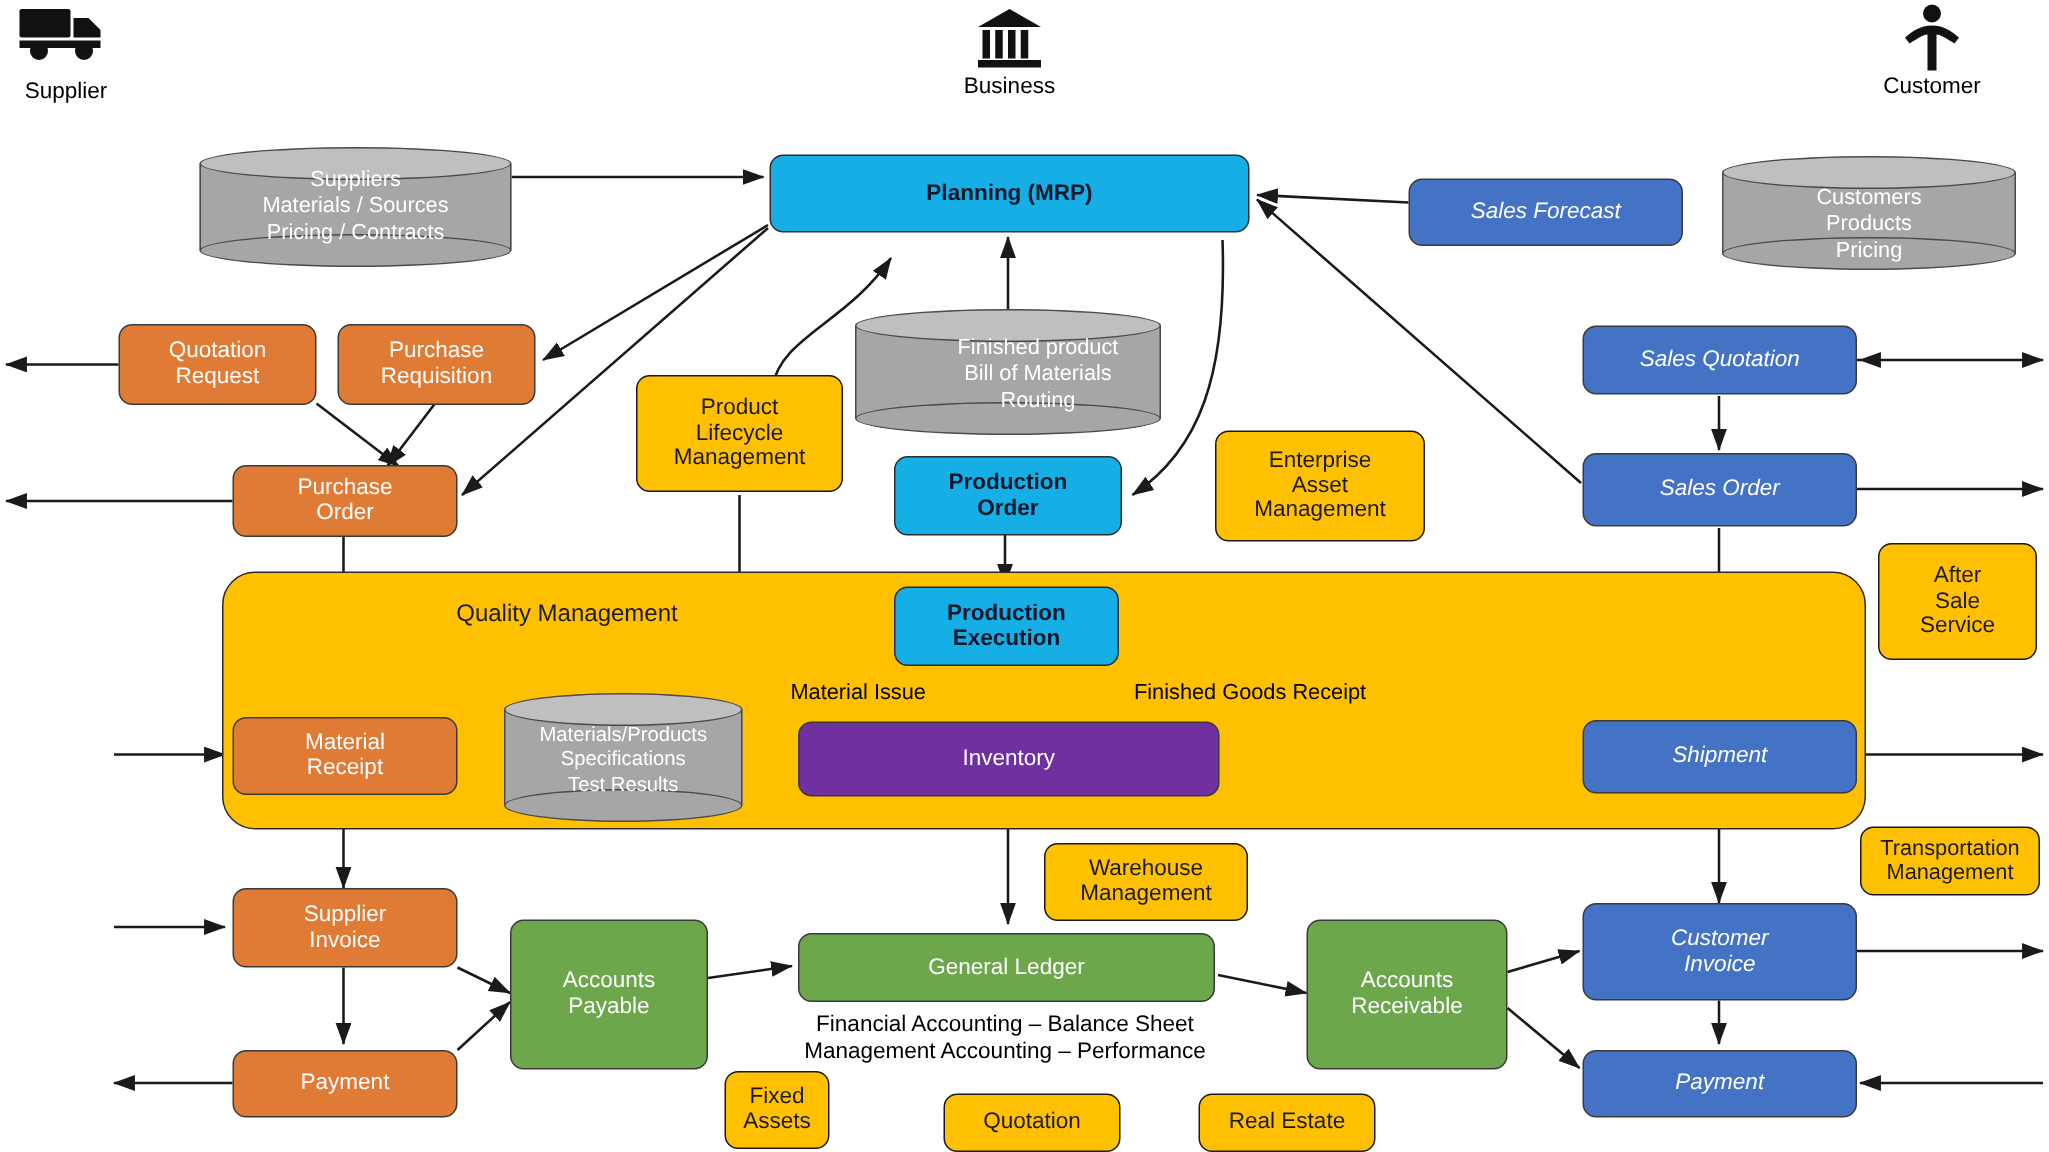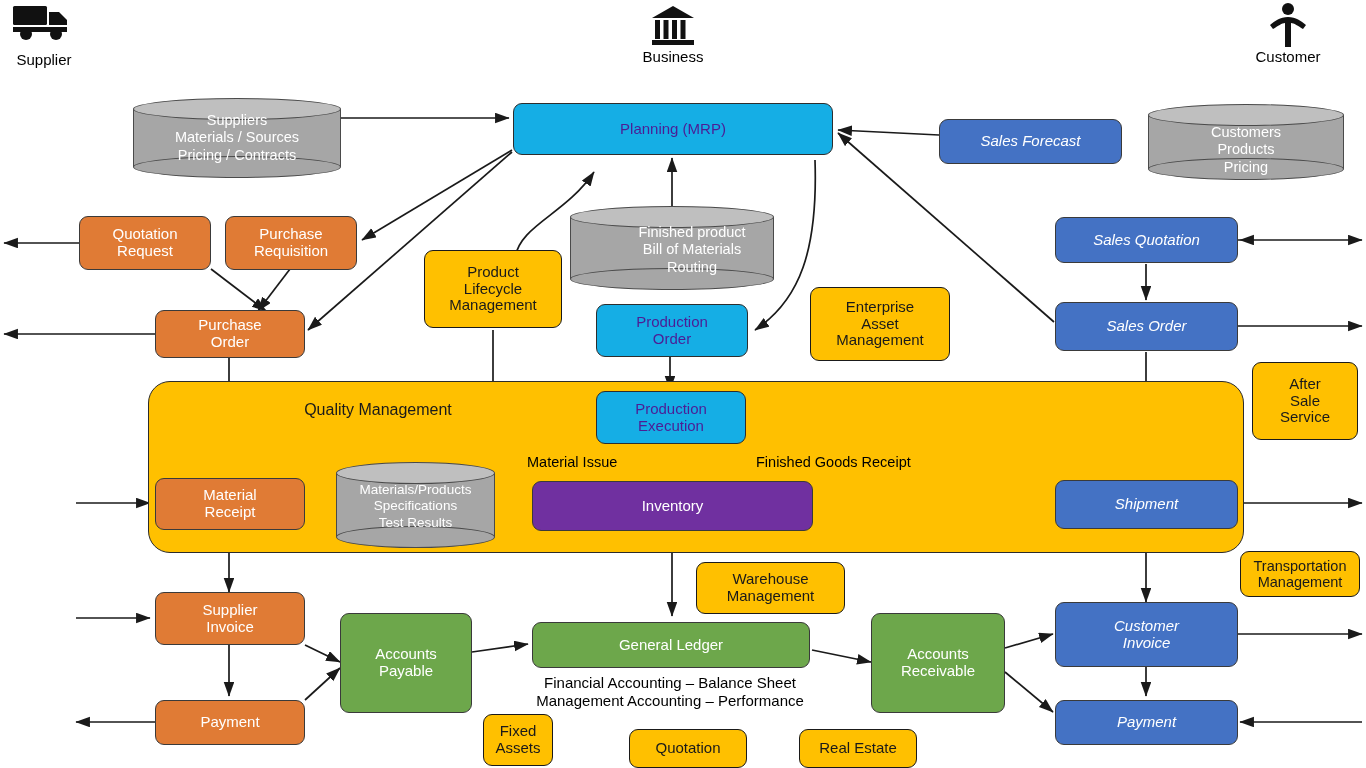--- a/index.html
+++ b/index.html
@@ -9,21 +9,21 @@
 
   svg.edges{position:absolute;left:0;top:0;width:1366px;height:768px;pointer-events:none;}
 
   .node{position:absolute;box-sizing:border-box;display:flex;align-items:center;
         justify-content:center;text-align:center;border:1px solid #3a3a3a;
         border-radius:9px;line-height:1.12;}
   .node span{display:block;white-space:pre-line;}
 
   .orange{background:#E07B35;color:#fff;}
   .blue  {background:#4472C4;color:#fff;font-style:italic;}
-  .cyan  {background:#15AEE5;color:#4c1d95;border-color:#2d2d2d;}
+  .cyan  {background:#15AEE5;color:#0f172a;border-color:#2d2d2d;font-weight:bold;}
   .green {background:#6DA74B;color:#fff;}
   .purple{background:#7030A0;color:#fff;}
   .amber {background:#FFC000;color:#1a1a1a;border-color:#1a1a1a;}
   .bandbox{background:#FFC000;border:1px solid #2b2b2b;border-radius:22px;}
 
   .cyl{position:absolute;box-sizing:border-box;color:#ffffff;text-align:center;}
   .cyl .body{position:absolute;left:0;right:0;top:11px;bottom:11px;background:#A6A6A6;
              border-left:1px solid #4a4a4a;border-right:1px solid #4a4a4a;}
   .cyl .top{position:absolute;left:0;right:0;top:0;height:22px;border-radius:50%;
             background:#BFBFBF;border:1px solid #4a4a4a;box-sizing:border-box;}
@@ -305,21 +305,21 @@
 
   <div class="node orange" style="left:155px;top:700px;width:150px;height:45px;font-size:15px;">
     <span>Payment</span>
     </div>
 
   <div class="node green" style="left:340px;top:613px;width:132px;height:100px;font-size:15px;">
     <span>Accounts
 Payable</span>
     </div>
 
-  <div class="node amber" style="left:696px;top:562px;width:149px;height:52px;font-size:15px;">
+  <div class="node amber" style="left:696px;top:562px;width:136px;height:52px;font-size:15px;">
     <span>Warehouse
 Management</span>
     </div>
 
   <div class="node green" style="left:532px;top:622px;width:278px;height:46px;font-size:15px;">
     <span>General Ledger</span>
     </div>
 
   <div class="freetext" style="left:520px;top:674px;width:300px;font-size:15px;">Financial Accounting – Balance Sheet
 Management Accounting – Performance</div>

